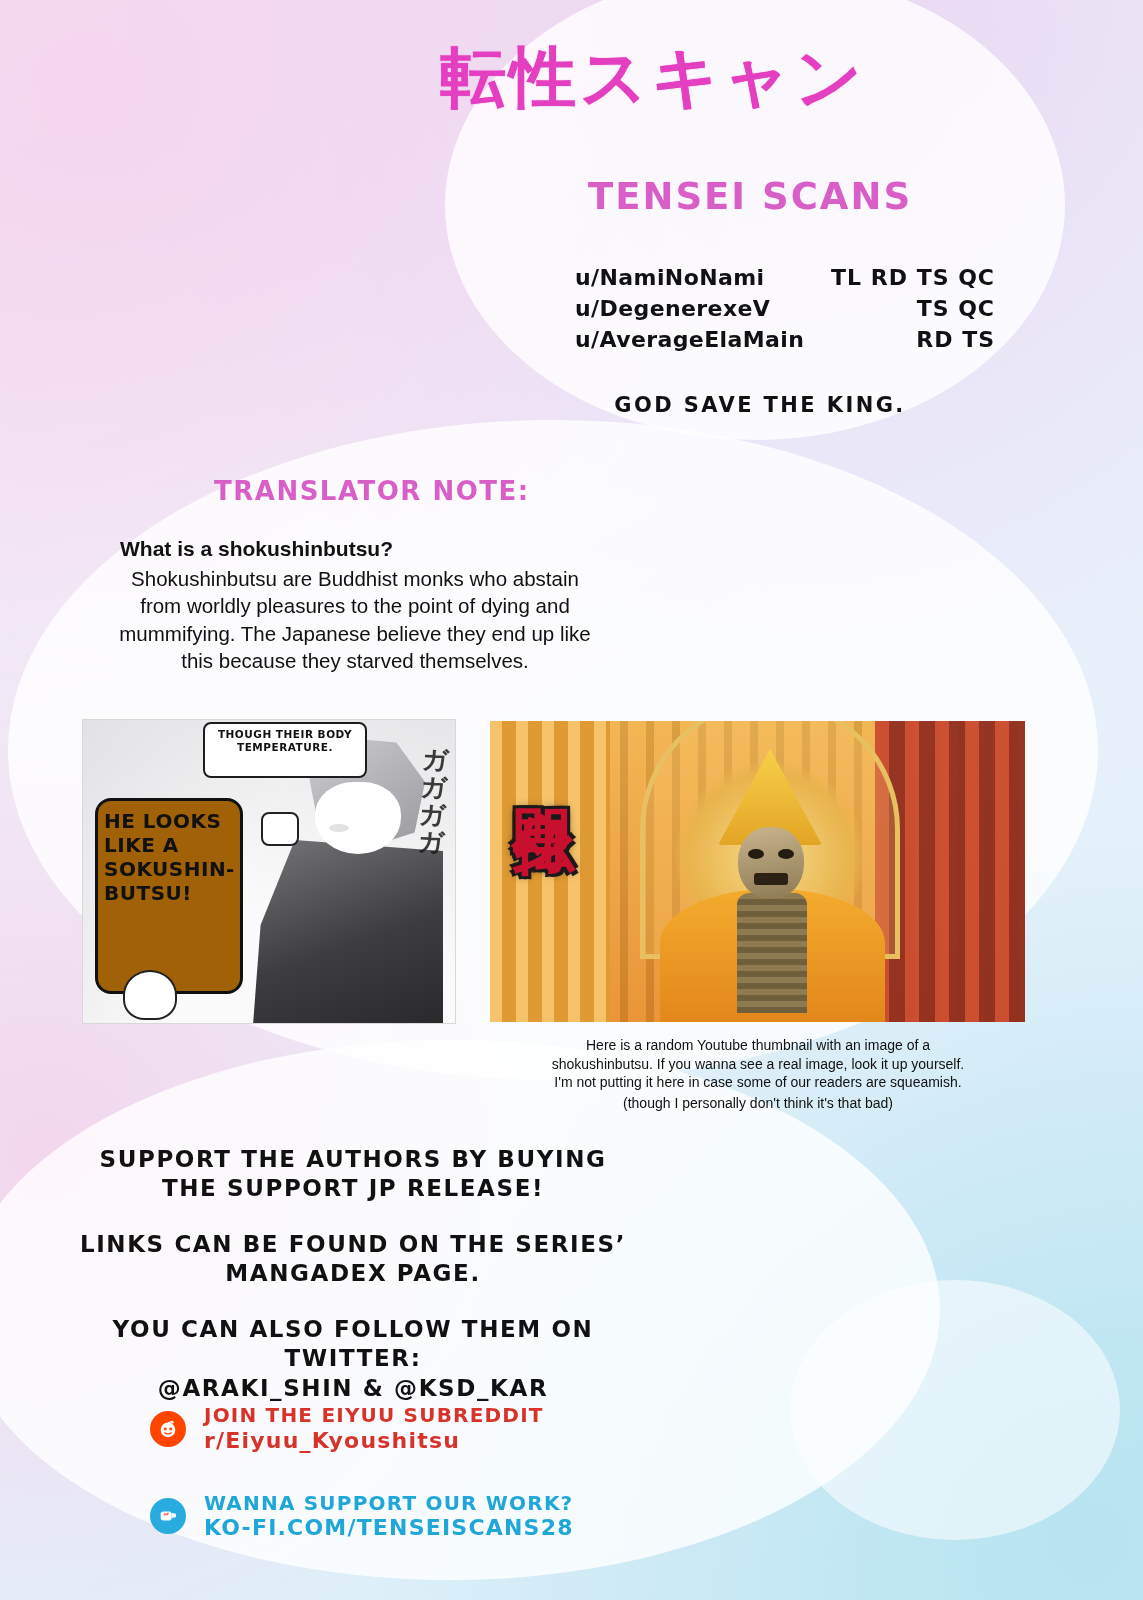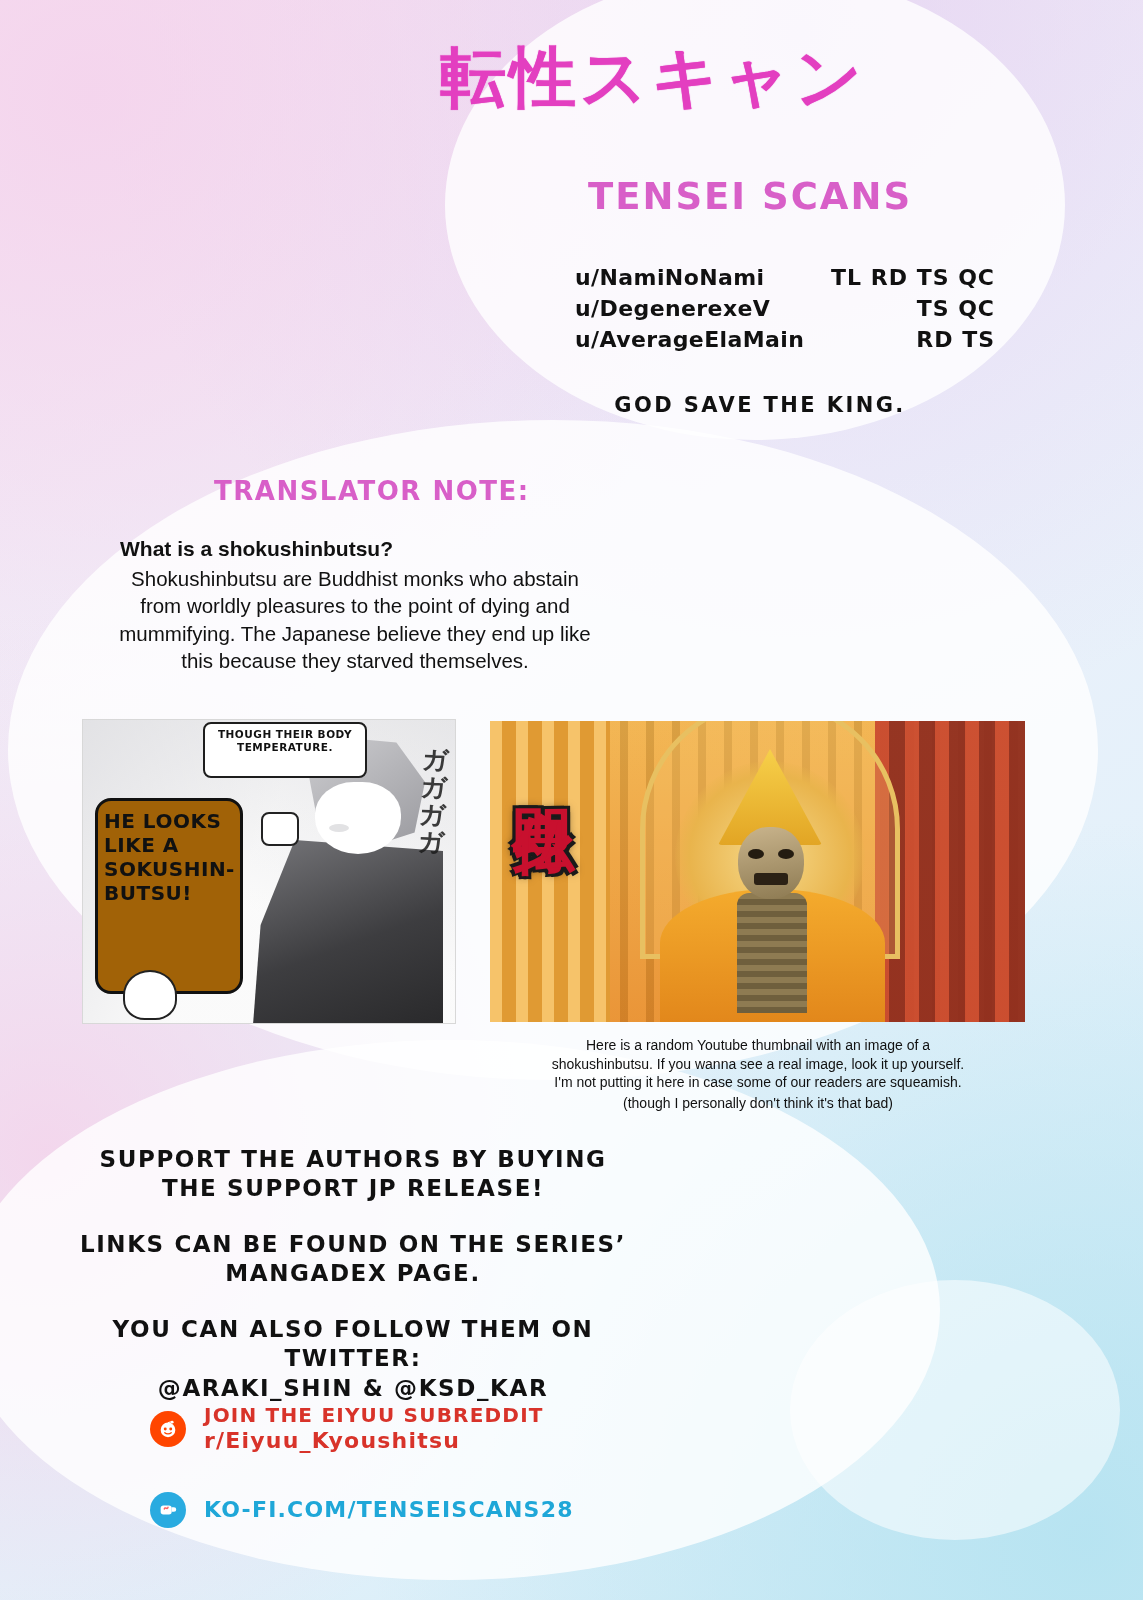--- a/index.html
+++ b/index.html
@@ -524,19 +524,20 @@
 
       <div class="social-row">
         <div class="social-icon kofi">
           <svg width="22" height="22" viewBox="0 0 24 24" aria-hidden="true">
             <rect x="4" y="7" width="12" height="10" rx="3" fill="#ffffff"></rect>
             <path d="M16 9h2.5a2.5 2.5 0 0 1 0 5H16z" fill="#ffffff"></path>
             <path d="M8 11c0-1.2 1.2-1.6 2-1 .8.6 2 .2 2-1" stroke="#ff5f5f" stroke-width="1.6" fill="none" stroke-linecap="round"></path>
           </svg>
         </div>
         <div class="social-text kofi-text">
+          <span class="l1">WANNA SUPPORT OUR WORK?</span>
           <span class="l2">KO-FI.COM/TENSEISCANS28</span>
         </div>
       </div>
     </div>
 
   </div>
 </div>
 
 </body></html>

